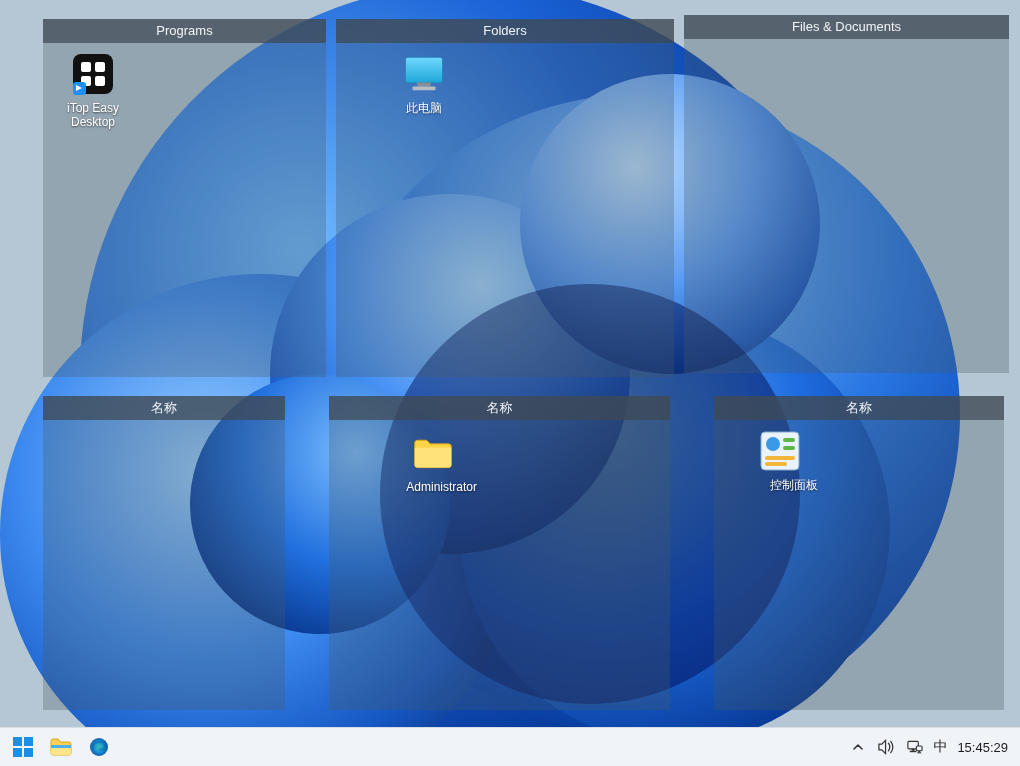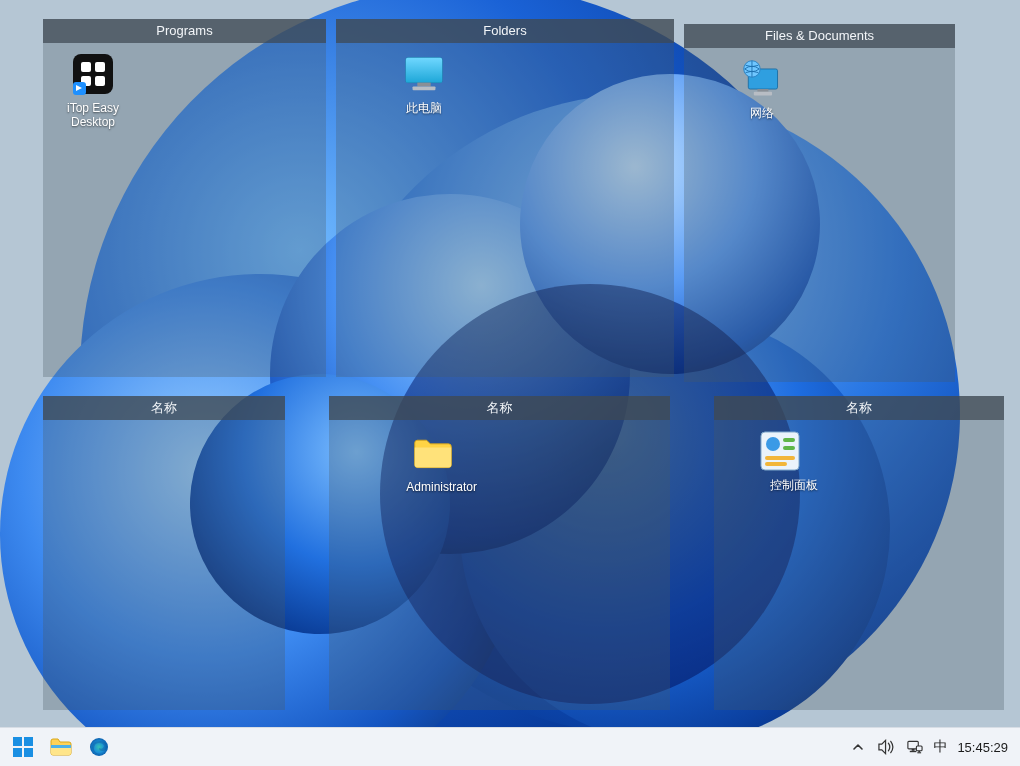--- a/index.html
+++ b/index.html
@@ -19,21 +19,21 @@
   .grid{position:absolute;inset:0;}
   .box{position:absolute;background:rgba(74,88,100,0.30);}
   .box .hdr{height:24px;line-height:24px;text-align:center;font-size:13px;color:#f2f5f8;background:rgba(62,72,82,0.72);}
   .icon-wrap{position:absolute;width:76px;text-align:center;color:#fff;cursor:pointer;}
   .icon-wrap .ico{width:42px;height:42px;margin:0 auto 6px;display:flex;align-items:center;justify-content:center;}
   .icon-wrap .lbl{font-size:12px;line-height:14px;text-shadow:0 1px 2px rgba(0,0,0,.6);display:block;}
 
   
   .b1{left:43px;  top:19px;  width:283px;height:358px;}
   .b2{left:336px; top:19px;  width:338px;height:358px;}
-  .b3{left:684px; top:24px;  width:271px;height:358px;}
+  .b3{left:684px; top:15px;  width:325px;height:358px;}
   .b4{left:43px;  top:396px; width:242px;height:314px;}
   .b5{left:329px; top:396px; width:341px;height:314px;}
   .b6{left:714px; top:396px; width:290px;height:314px;}
 
   
   .taskbar{position:absolute;left:0;right:0;bottom:0;height:38px;background:#f0f3f8;border-top:1px solid #d7dde5;display:flex;align-items:center;}
   .tb-left{display:flex;align-items:center;gap:4px;padding-left:6px;}
   .tb-btn{width:34px;height:32px;border-radius:4px;display:flex;align-items:center;justify-content:center;cursor:pointer;}
   .tb-right{margin-left:auto;display:flex;align-items:center;gap:10px;padding-right:12px;color:#1b1b1b;font-size:13px;}
   .tray-ico{width:18px;height:18px;display:flex;align-items:center;justify-content:center;cursor:pointer;}
@@ -97,32 +97,20 @@
           <rect x="1" y="29" width="13" height="13" rx="3" fill="#1e90ff"></rect>
           <path d="M4 38 L4 32 L10 35 Z" fill="#fff"></path>
         </svg>
       </div>
       <span class="lbl">iTop Easy Desktop</span>
     </div>
   </div>
 
   <div class="box b3">
     <div class="hdr">Files &amp; Documents</div>
-    <div class="icon-wrap" style="left:40px;top:34px;">
-      <div class="ico">
-        <svg width="46" height="42" viewBox="0 0 46 42">
-          <rect x="8" y="10" width="32" height="22" rx="2" fill="#2f9fe0" stroke="#1b6ea4"></rect>
-          <rect x="18" y="32" width="12" height="3" fill="#8a8f96"></rect>
-          <rect x="14" y="35" width="20" height="4" rx="1" fill="#b8bdc4"></rect>
-          <circle cx="12" cy="10" r="9" fill="#6fc6ff" stroke="#2a7fc0"></circle>
-          <path d="M4 10 Q12 4 20 10 M4 10 Q12 16 20 10 M12 1 L12 19 M5 6 Q12 9 19 6 M5 14 Q12 11 19 14" stroke="#1d6fae" stroke-width="1" fill="none"></path>
-        </svg>
-      </div>
-      <span class="lbl">网络</span>
-    </div>
   </div>
 
   <div class="box b4">
     <div class="hdr">名称</div>
   </div>
 
   <div class="box b5">
     <div class="hdr">名称</div>
     <div class="icon-wrap" style="left:60px;top:36px;width:88px;text-align:right;">
       <div class="ico">

